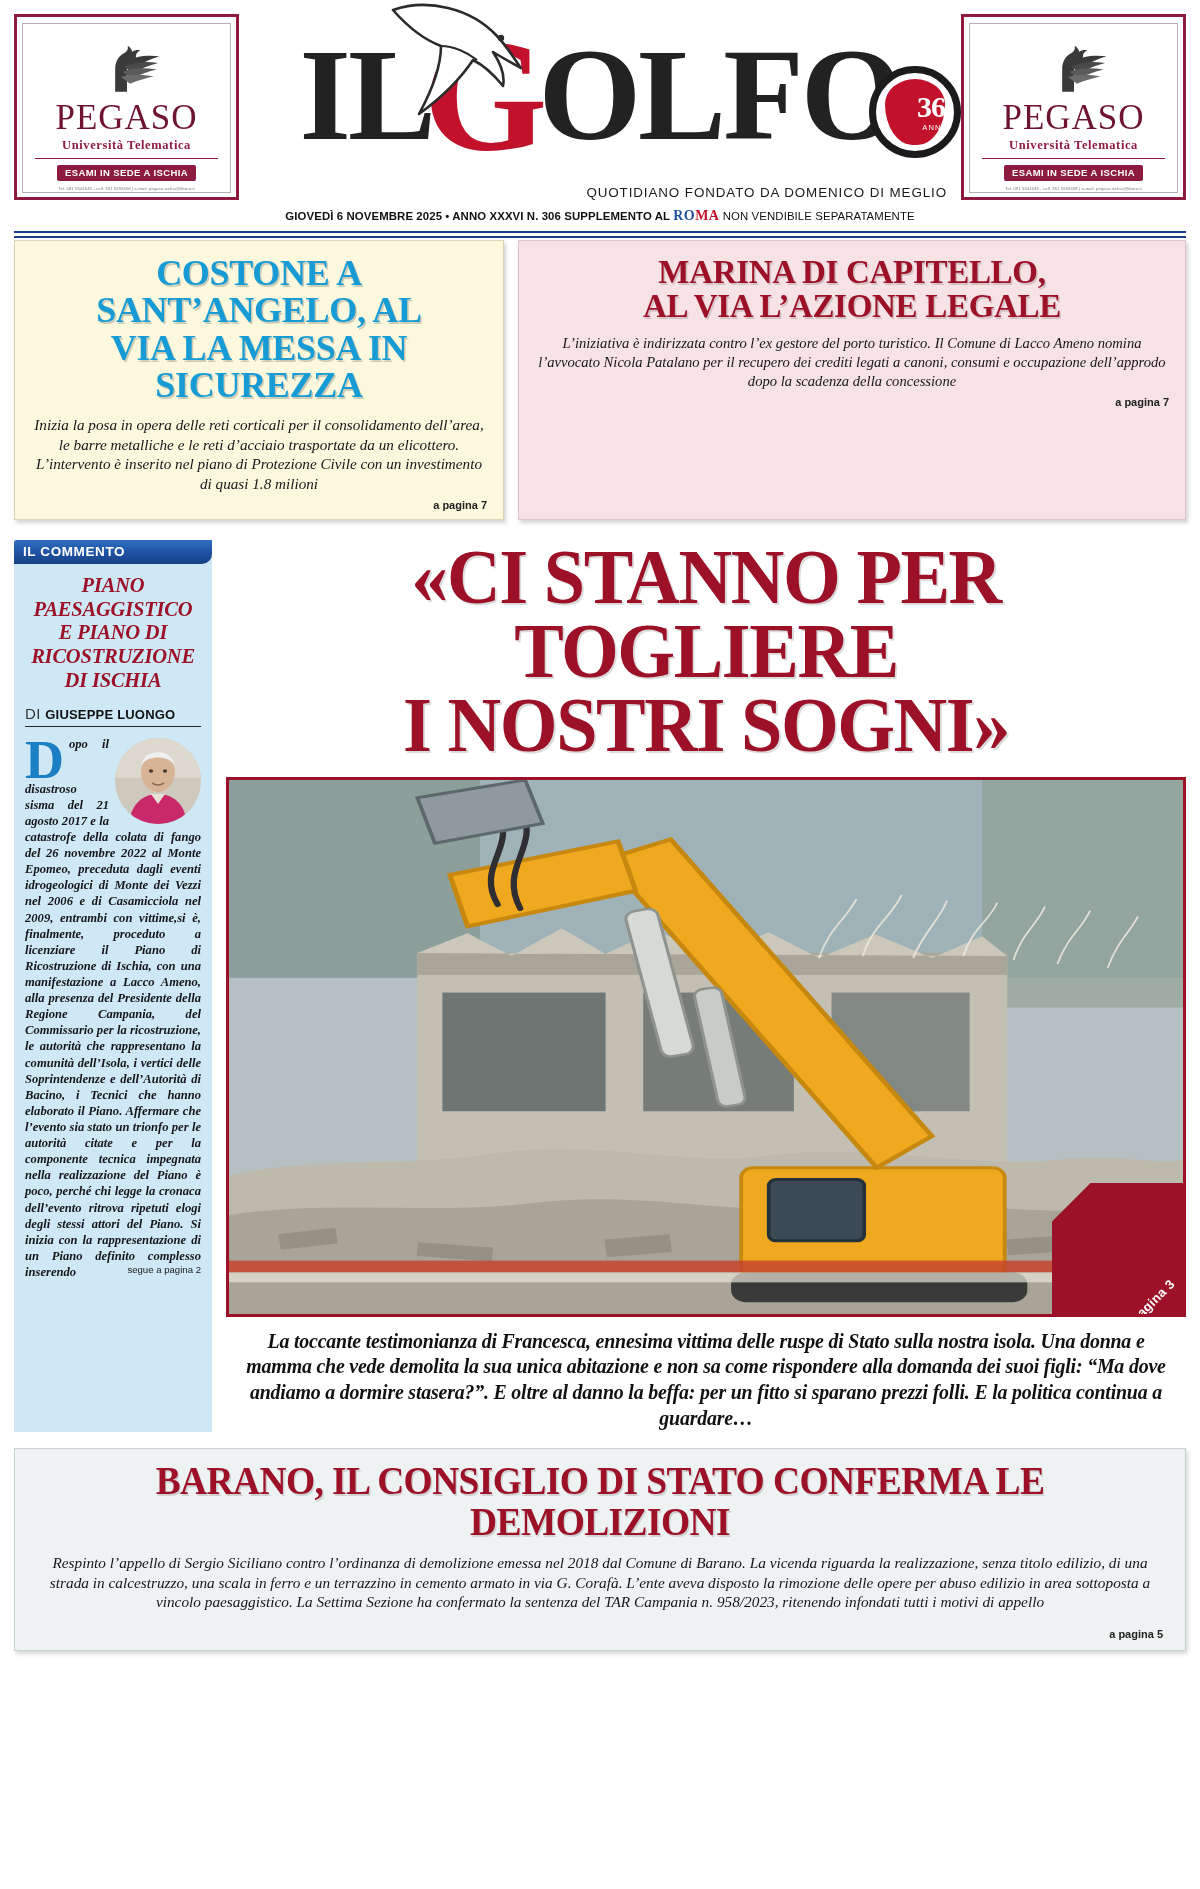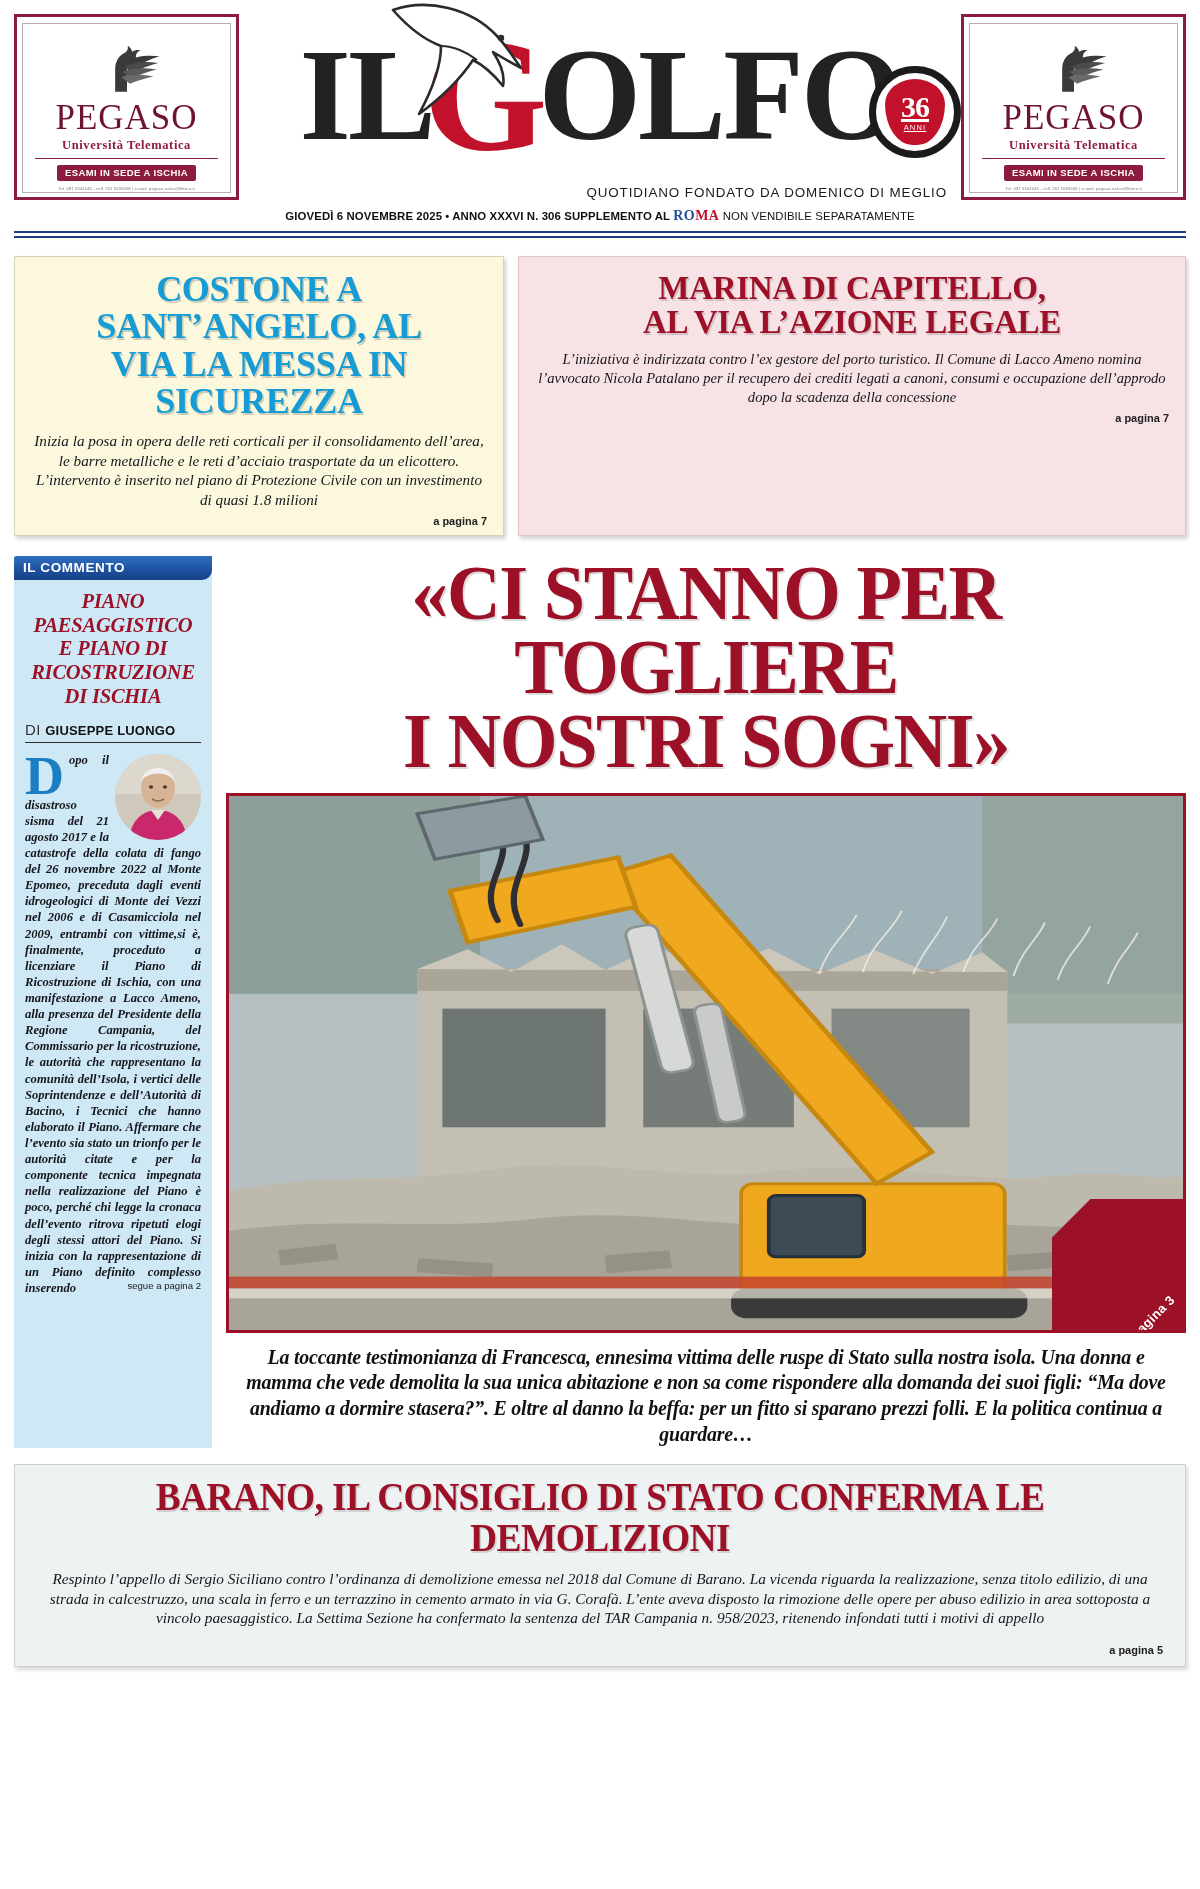--- a/index.html
+++ b/index.html
@@ -35,38 +35,38 @@
     font-family:"Liberation Serif",serif;
     font-weight:700;font-size:132px;line-height:.86;
     letter-spacing:-3px;color:#222;display:flex;align-items:baseline;
   }
   .logo-text .g{color:#c2112b;font-size:160px;margin:0 -6px 0 -10px;position:relative;top:10px;}
   .dolphin{position:absolute;left:50%;transform:translateX(-225px);top:-12px;width:185px;height:120px;}
   .badge36{
     position:absolute;right:0;top:52px;width:92px;height:92px;
   }
   .b36-ring{width:92px;height:92px;border-radius:50%;border:7px solid #1b1b1b;box-sizing:border-box;display:flex;align-items:center;justify-content:center;background:#fff;}
-  .b36-shield{width:60px;height:66px;background:#c2112b;border-radius:50% 50% 46% 46%/38% 38% 62% 62%;display:flex;flex-direction:column;align-items:center;justify-content:center;color:#fff;text-decoration:underline;}
+  .b36-shield{width:60px;height:66px;background:#c2112b;border-radius:50% 50% 46% 46%/38% 38% 62% 62%;display:flex;flex-direction:column;align-items:flex-end;justify-content:center;color:#fff;}
   .b36-num{font-family:"Liberation Serif",serif;font-weight:700;font-size:30px;line-height:1;letter-spacing:-1px;}
   .b36-lab{font-family:"Liberation Sans",sans-serif;font-size:7.5px;letter-spacing:1.2px;margin-top:1px;}
   .tagline{font-family:"Liberation Sans",sans-serif;font-size:13.4px;letter-spacing:.9px;color:#1a1a1a;margin-top:-6px;align-self:flex-end;margin-right:14px;}
 
   
   .dateline-wrap{text-align:center;margin-top:6px;}
   .dateline{font-family:"Liberation Sans",sans-serif;font-size:11.4px;font-weight:700;letter-spacing:.1px;color:#111;display:inline-block;}
   .dateline .roma{font-family:"Liberation Serif",serif;font-weight:700;font-size:14px;letter-spacing:.5px;}
   .dateline .roma .r1{color:#1f4e9c;}
   .dateline .roma .r2{color:#c2112b;}
   .dateline .thin{font-weight:400;letter-spacing:.1px;}
   .rules{margin:7px 0 0;}
   .rules .r{height:2px;background:#1c3f86;}
   .rules .r+.r{margin-top:3px;}
 
   
-  .teasers{display:flex;gap:14px;margin-top:18px;}
+  .teasers{display:flex;gap:14px;margin-top:2px;}
   .tbox{box-sizing:border-box;padding:14px 16px 8px;position:relative;box-shadow:2px 3px 4px rgba(0,0,0,.18);}
   .tbox.left{width:490px;background:#fbf8dd;border:1px solid #d8d4b2;}
   .tbox.right{flex:1;background:#f7e2e6;border:1px solid #e0c2c8;}
   .tbox h2{margin:0;text-align:center;font-family:"Liberation Serif",serif;font-weight:700;line-height:1.04;}
   .tbox.left h2{font-size:36px;color:#169bd5;text-shadow:1.5px 1.5px 0 rgba(0,0,0,.18);letter-spacing:-.3px;}
   .tbox.right h2{font-size:33px;color:#9c1127;text-shadow:1.5px 1.5px 0 rgba(0,0,0,.15);letter-spacing:-.3px;}
   .tbox p{margin:10px 2px 0;text-align:center;font-style:italic;font-size:15.2px;line-height:1.3;color:#16161a;}
   .tbox.right p{font-size:14.6px;}
   .pagref{display:block;text-align:right;font-family:"Liberation Sans",sans-serif;font-style:normal;font-size:11px;font-weight:700;color:#222;margin-top:5px;}
 

